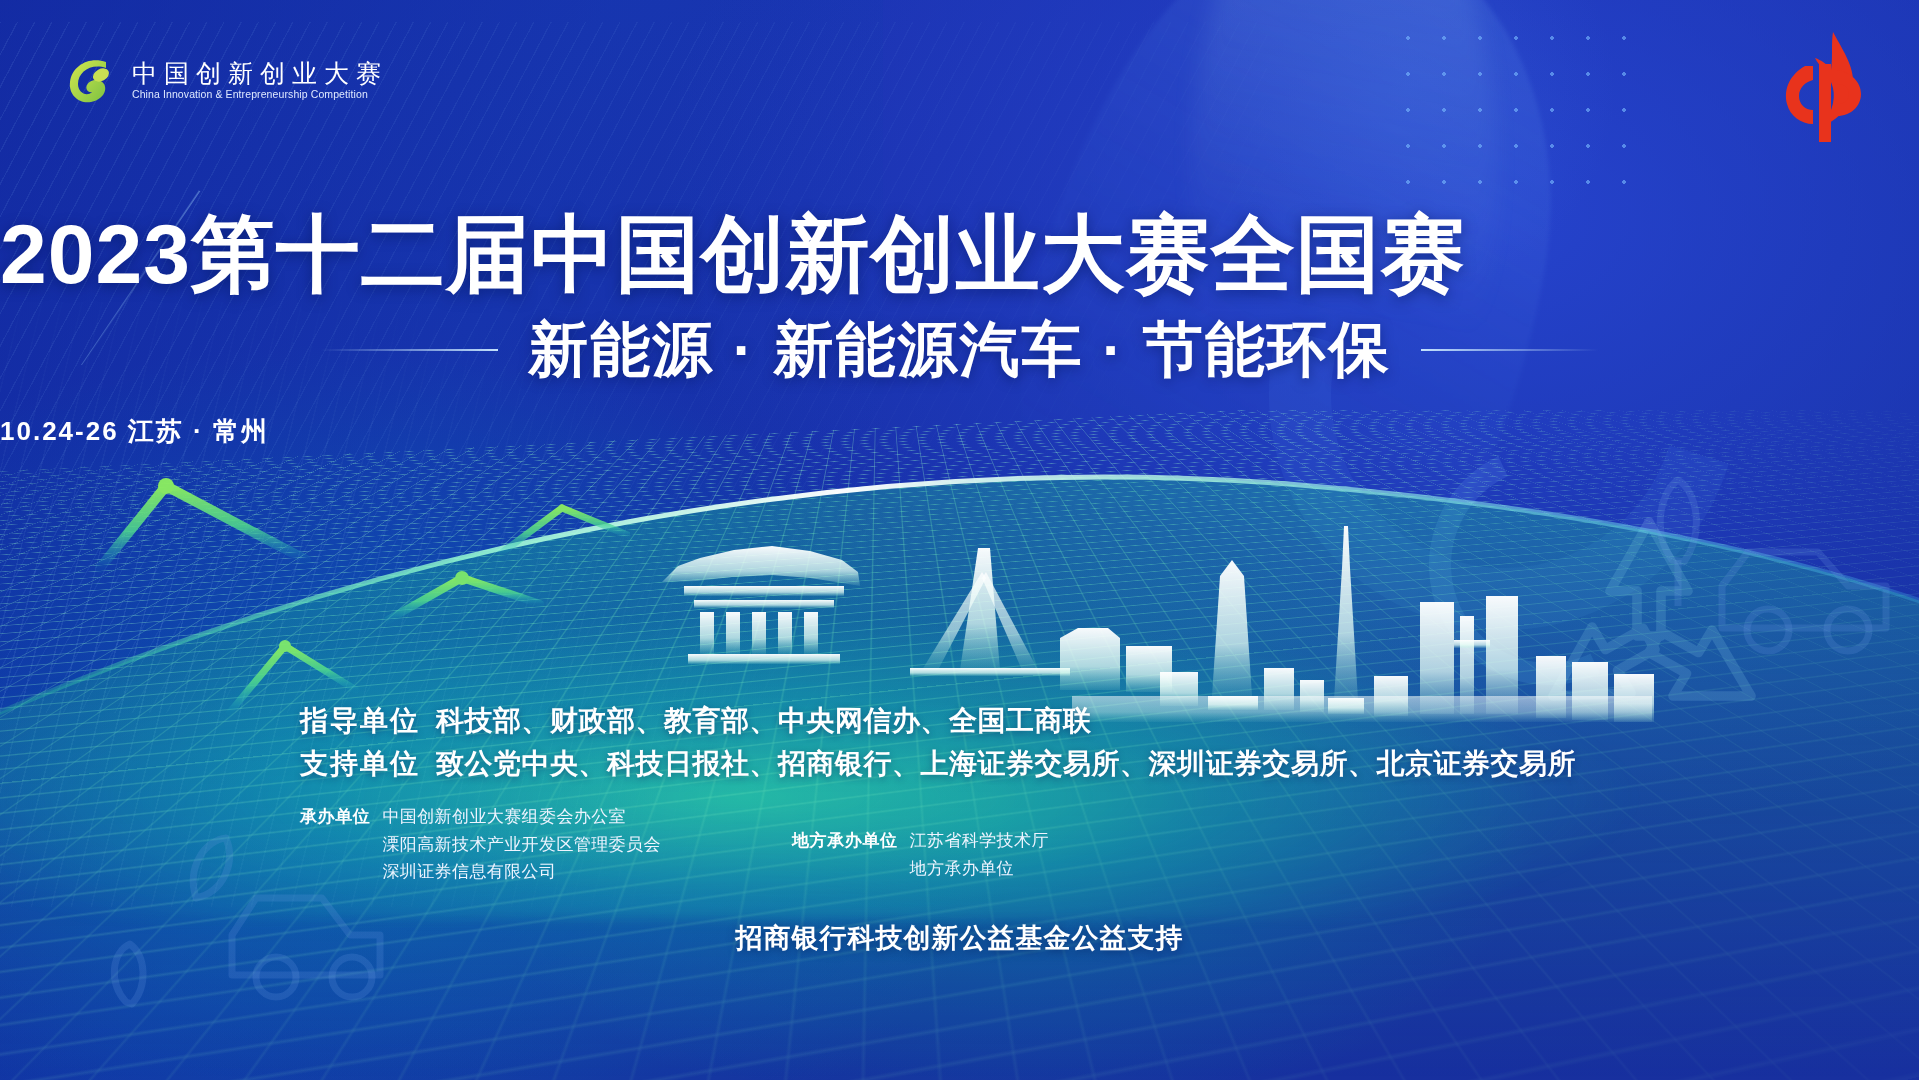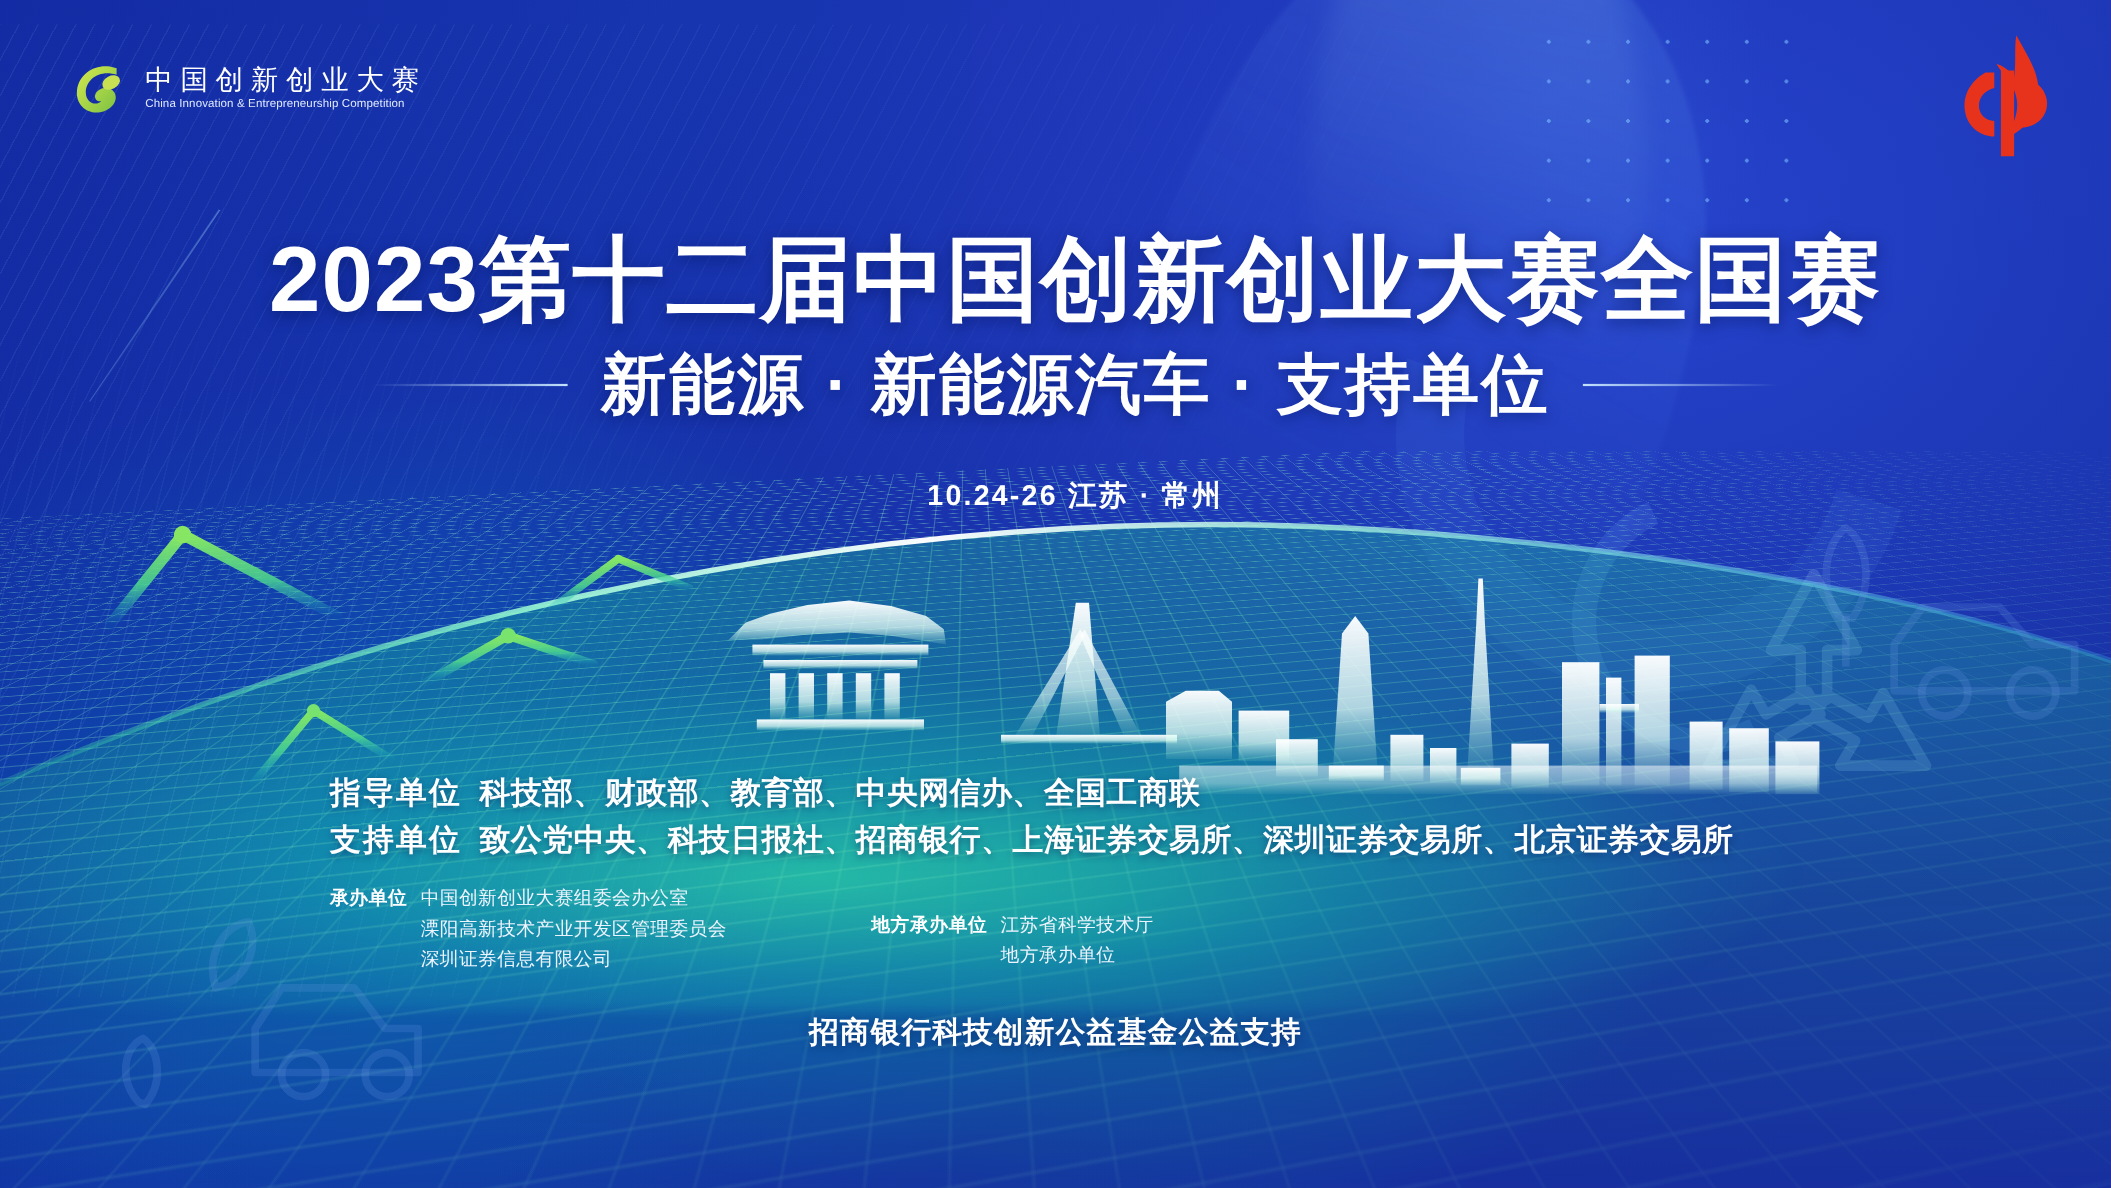--- a/index.html
+++ b/index.html
@@ -159,41 +159,41 @@
     font-family:"Liberation Sans","DejaVu Sans",sans-serif;font-weight:400;
     white-space:nowrap;
   }
   .logo-en-name{
     color:#dfe9ff;font-size:10.5px;letter-spacing:.1px;line-height:1;white-space:nowrap;
   }
   .logo-cip{position:absolute;right:48px;top:30px;width:96px;height:120px;}
   .logo-cip svg{width:100%;height:100%;}
 
   
-  .title-block{position:absolute;left:0;top:212px;width:100%;text-align:center;padding-left:36px;}
+  .title-block{position:absolute;left:0;top:212px;width:100%;text-align:left;}
   .main-title{
     color:#ffffff;font-size:84px;font-weight:700;line-height:1;
     letter-spacing:1px;
     text-shadow:0 3px 14px rgba(0,20,90,.55);
     white-space:nowrap;
   }
   .sub-row{
     margin-top:24px;display:flex;align-items:center;justify-content:center;gap:30px;
   }
   .rule{
     height:2px;width:178px;
     background:linear-gradient(90deg, rgba(170,220,255,0), rgba(205,235,255,.95));
   }
   .rule.right{background:linear-gradient(270deg, rgba(170,220,255,0), rgba(205,235,255,.95));}
   .sub-title{
     color:#ffffff;font-size:60px;font-weight:700;line-height:1;letter-spacing:2px;
     text-shadow:0 3px 12px rgba(0,20,90,.5);white-space:nowrap;
   }
   .date-line{
-    margin-top:53px;color:#ffffff;font-size:26px;font-weight:700;letter-spacing:2px;
+    margin-top:34px;color:#ffffff;font-size:26px;font-weight:700;letter-spacing:2px;
   }
 
   
   .org{position:absolute;left:0;top:700px;width:100%;}
   .org-major{padding-left:300px;}
   .org-line{
     display:flex;align-items:baseline;gap:16px;
     color:#ffffff;font-size:28px;font-weight:700;line-height:1.52;
     text-shadow:0 2px 7px rgba(0,20,80,.45);
   }
@@ -408,21 +408,21 @@
         <path d="M44 34 L56 34 L56 112 L44 112 Z"></path>
         <path d="M62 40 C 76 42, 86 52, 86 64 C 86 76, 76 86, 62 86 L62 74 C 70 74, 74 70, 74 64 C 74 58, 70 54, 62 54 Z"></path>
       </g>
     </svg>
   </div>
 
   <div class="title-block">
     <div class="main-title">2023第十二届中国创新创业大赛全国赛</div>
     <div class="sub-row">
       <span class="rule"></span>
-      <span class="sub-title">新能源 · 新能源汽车 · 支持单位</span>
+      <span class="sub-title">新能源 · 新能源汽车 · 节能环保</span>
       <span class="rule right"></span>
     </div>
     <div class="date-line">10.24-26 江苏 · 常州</div>
   </div>
 
   <div class="org">
     <div class="org-major">
       <div class="org-line">
         <span class="lbl">指导单位</span>
         <span class="val">科技部、财政部、教育部、中央网信办、全国工商联</span>

